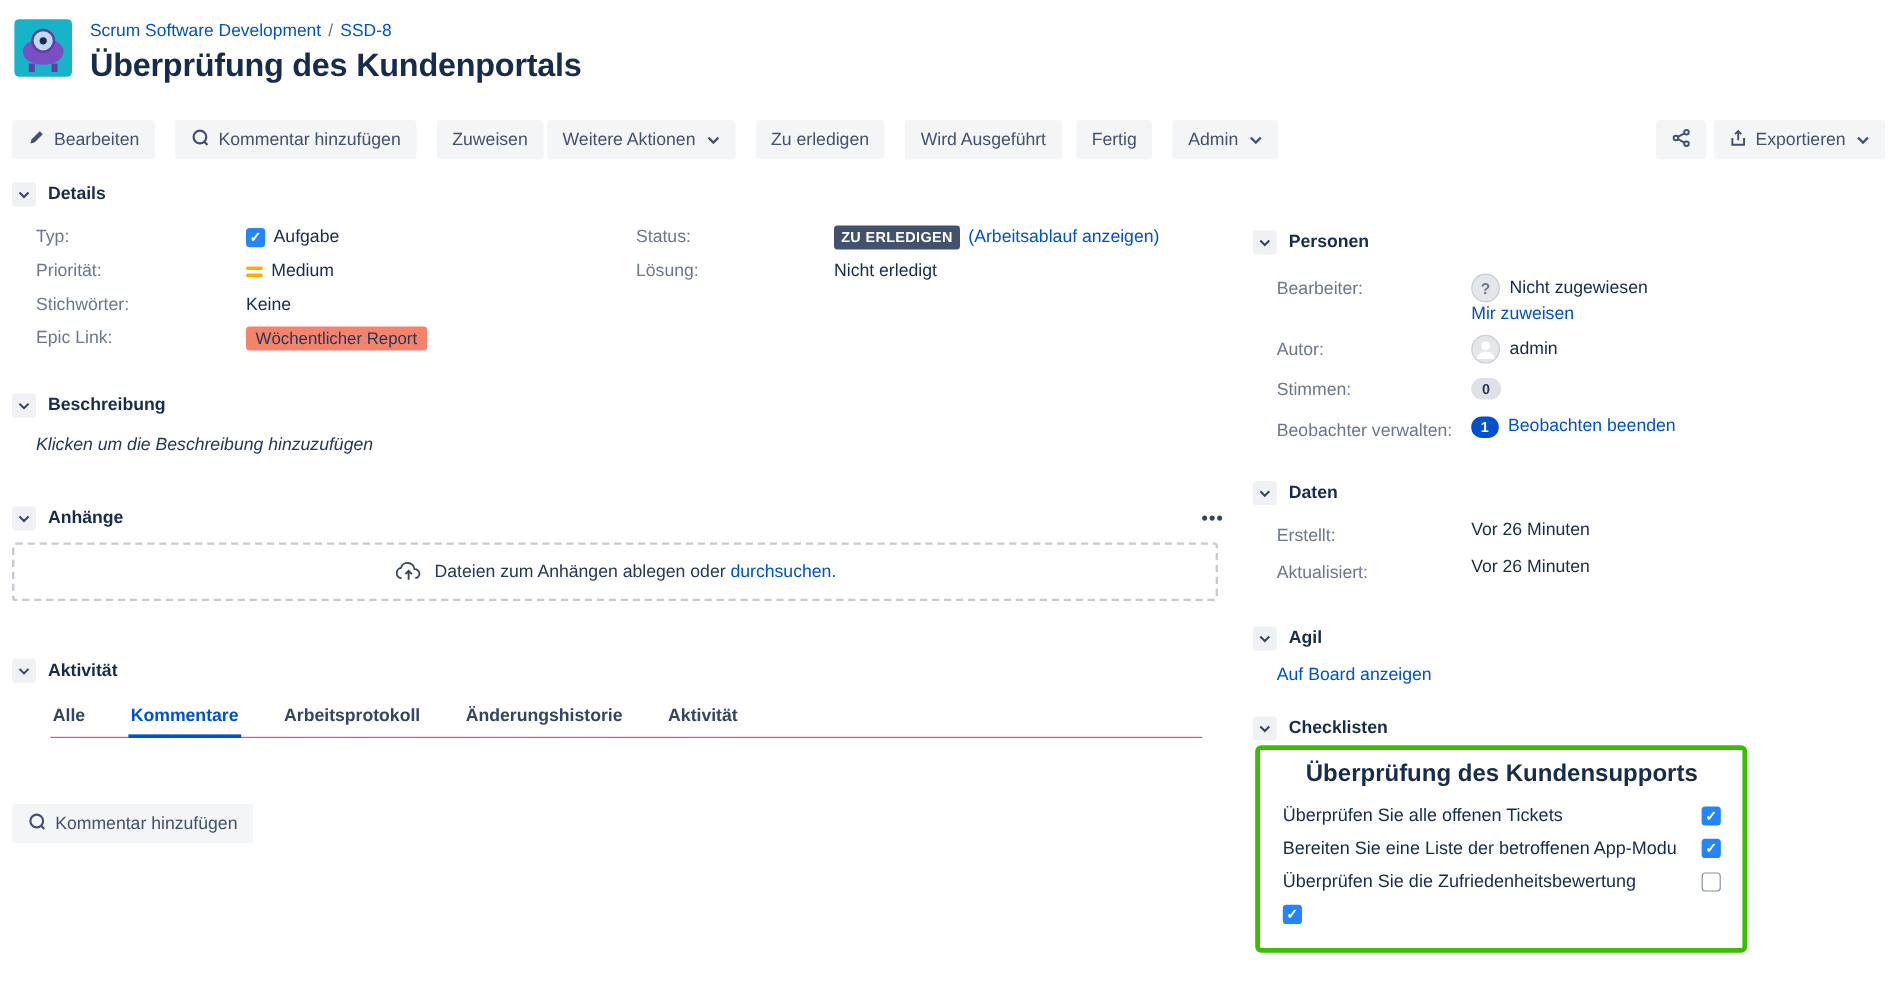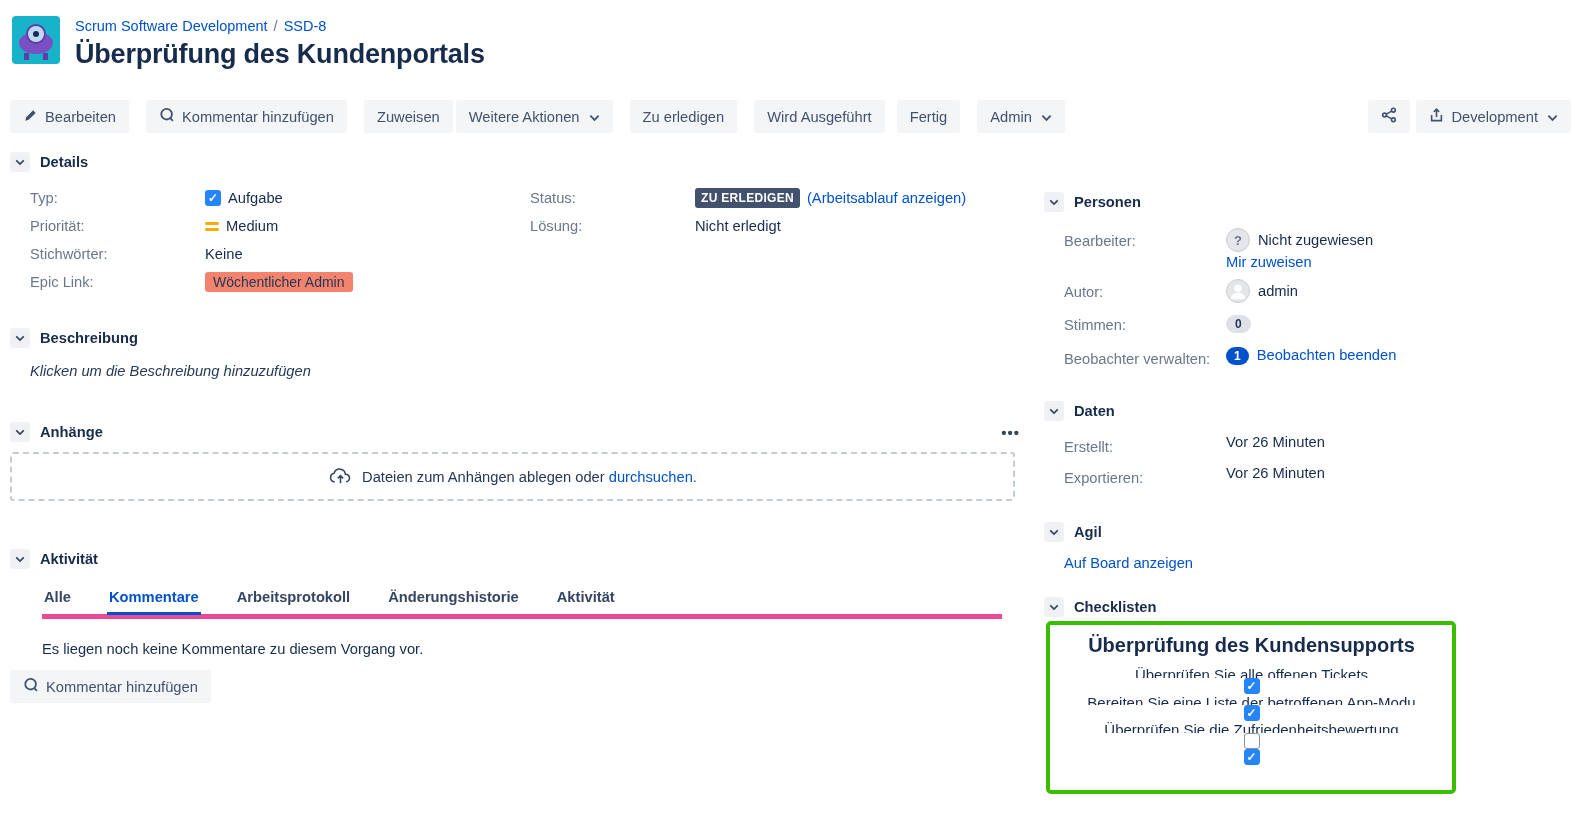--- a/index.html
+++ b/index.html
@@ -51,21 +51,21 @@
 
   .desc-head { margin-top:32px; }
   .desc-placeholder { margin:15px 0 0 20px; font-style:italic; font-size:14.7px; color:#253858; cursor:pointer; }
 
   .attach-head { margin-top:43px; display:flex; align-items:center; }
   .ellipsis-btn { margin-left:auto; margin-right:12px; border:none; background:transparent; color:#344563; font-size:15px; font-weight:700; letter-spacing:1px; cursor:pointer; }
   .dropzone { margin-top:10px; width:1005px; height:49px; border:2px dashed #C5CBD3; border-radius:3px; display:flex; align-items:center; justify-content:center; gap:9px; font-size:14.7px; color:#253858; }
   .dropzone a { color:#0052CC; text-decoration:none; cursor:pointer; }
 
   .activity-head { margin-top:48px; }
-  .tabs { margin:14px 0 0 32px; display:flex; gap:34px; width:960px; border-bottom:5px solid #ec4899; }
+  .tabs { margin:14px 0 0 32px; display:flex; gap:34px; width:960px; border-bottom:1px solid #ec4899; }
   .tab { font-size:14.7px; font-weight:600; color:#344563; padding:6px 2px 9px; cursor:pointer; position:relative; }
   .tab.active { color:#0052CC; }
   .tab.active::after { content:""; position:absolute; left:0; right:0; bottom:-1px; height:3px; background:#0052CC; }
   .empty-msg { margin:22px 0 0 32px; font-size:14.7px; color:#172B4D; }
 
   .bottom-btn { position:absolute; top:670px; left:10px; }
 
   
   .side-grid { margin:16px 0 0 20px; display:grid; grid-template-columns:162px auto; row-gap:9px; font-size:14.7px; }
   .side-grid .field-label { padding-top:3px; line-height:21px; }
@@ -76,21 +76,21 @@
   .pill-blue { background:#0052CC; color:#fff; font-size:12px; font-weight:700; border-radius:10px; padding:2px 8px; cursor:pointer; }
   .sub-link { margin-top:2px; }
 
   .dates-head  { margin-top:30px; }
   .agile-head  { margin-top:33px; }
   .agile-link  { margin:13px 0 0 20px; font-size:14.7px; }
   .check-head  { margin-top:26px; }
 
   .checklist-box { margin:4px 0 0 2px; width:410px; border:4px solid #3CBE00; border-radius:5px; background:#fff; padding:9px 18px 14px 19px; }
   .checklist-title { text-align:center; font-size:20px; font-weight:700; color:#172B4D; margin-bottom:9px; }
-  .check-row { display:flex; align-items:center; height:27.5px; font-size:15px; color:#172B4D;flex-direction:column; }
+  .check-row { display:flex; align-items:center; height:27.5px; font-size:15px; color:#172B4D; }
   .check-row .check-label { flex:1; white-space:nowrap; overflow:hidden; }
   .checkbox { width:16px; height:16px; border:1.5px solid #8993A4; border-radius:3px; background:#fff; flex:0 0 16px; display:flex; align-items:center; justify-content:center; cursor:pointer; }
   .checkbox.checked { background:#2584F8; border-color:#2584F8; }
   .checkbox.checked::after { content:"✓"; color:#fff; font-size:12px; font-weight:700; line-height:1; }
 </style>
 </head>
 <body>
 
 <div class="page">
 
@@ -163,21 +163,21 @@
               <circle cx="3.6" cy="8" r="1.9"></circle>
               <circle cx="12.4" cy="12.8" r="1.9"></circle>
               <path d="M5.3 7.1l5.4-3M5.3 8.9l5.4 3"></path>
             </svg></span>
       </button>
       <button class="btn">
         <span><svg width="15" height="16" viewBox="0 0 16 16" fill="none" stroke="#42526E" stroke-width="1.7">
               <path d="M8 10V2.2M5.2 4.6L8 1.8l2.8 2.8"></path>
               <path d="M2.8 8v6h10.4V8"></path>
             </svg></span>
-        <span>Development</span>
+        <span>Exportieren</span>
         <span class="chev"><svg width="11" height="8" viewBox="0 0 12 8" fill="none" stroke="#42526E" stroke-width="2">
               <path d="M1.5 1.5L6 6l4.5-4.5"></path>
             </svg></span>
       </button>
     </div>
   </div>
 
   <div class="left-col">
 
     <div class="section-head" style="margin-top:3px">
@@ -212,21 +212,21 @@
       <div class="field-label">Lösung:</div>
       <div>Nicht erledigt</div>
 
       <div class="field-label">Stichwörter:</div>
       <div>Keine</div>
       <div></div>
         <div></div>
 
       <div class="field-label">Epic Link:</div>
       <div>
-          <span class="epic-badge">Wöchentlicher Admin</span>
+          <span class="epic-badge">Wöchentlicher Report</span>
         </div>
       <div></div>
         <div></div>
     </div>
 
     <div class="section-head desc-head">
       <span class="twisty">
           <svg width="10" height="7" viewBox="0 0 12 8" fill="none" stroke="#344563" stroke-width="2">
             <path d="M1.5 1.5L6 6l4.5-4.5"></path>
           </svg>
@@ -260,21 +260,20 @@
         </span>
       <span class="section-title">Aktivität</span>
     </div>
     <div class="tabs">
       <div class="tab">Alle</div>
       <div class="tab active">Kommentare</div>
       <div class="tab">Arbeitsprotokoll</div>
       <div class="tab">Änderungshistorie</div>
       <div class="tab">Aktivität</div>
     </div>
-    <div class="empty-msg">Es liegen noch keine Kommentare zu diesem Vorgang vor.</div>
   </div>
 
   <button class="btn bottom-btn">
     <span><svg width="16" height="16" viewBox="0 0 16 16" fill="none" stroke="#42526E" stroke-width="1.8">
           <circle cx="7.6" cy="7.2" r="5.3"></circle>
           <path d="M11.3 11.2l2.6 2.6"></path>
         </svg></span>
     <span>Kommentar hinzufügen</span>
   </button>
 
@@ -326,21 +325,21 @@
       <span class="twisty">
           <svg width="10" height="7" viewBox="0 0 12 8" fill="none" stroke="#344563" stroke-width="2">
             <path d="M1.5 1.5L6 6l4.5-4.5"></path>
           </svg>
         </span>
       <span class="section-title">Daten</span>
     </div>
     <div class="side-grid" style="margin-top:13px; row-gap:7px">
       <div class="field-label">Erstellt:</div>
       <div>Vor 26 Minuten</div>
-      <div class="field-label">Exportieren:</div>
+      <div class="field-label">Aktualisiert:</div>
       <div>Vor 26 Minuten</div>
     </div>
 
     <div class="section-head agile-head">
       <span class="twisty">
           <svg width="10" height="7" viewBox="0 0 12 8" fill="none" stroke="#344563" stroke-width="2">
             <path d="M1.5 1.5L6 6l4.5-4.5"></path>
           </svg>
         </span>
       <span class="section-title">Agil</span>

